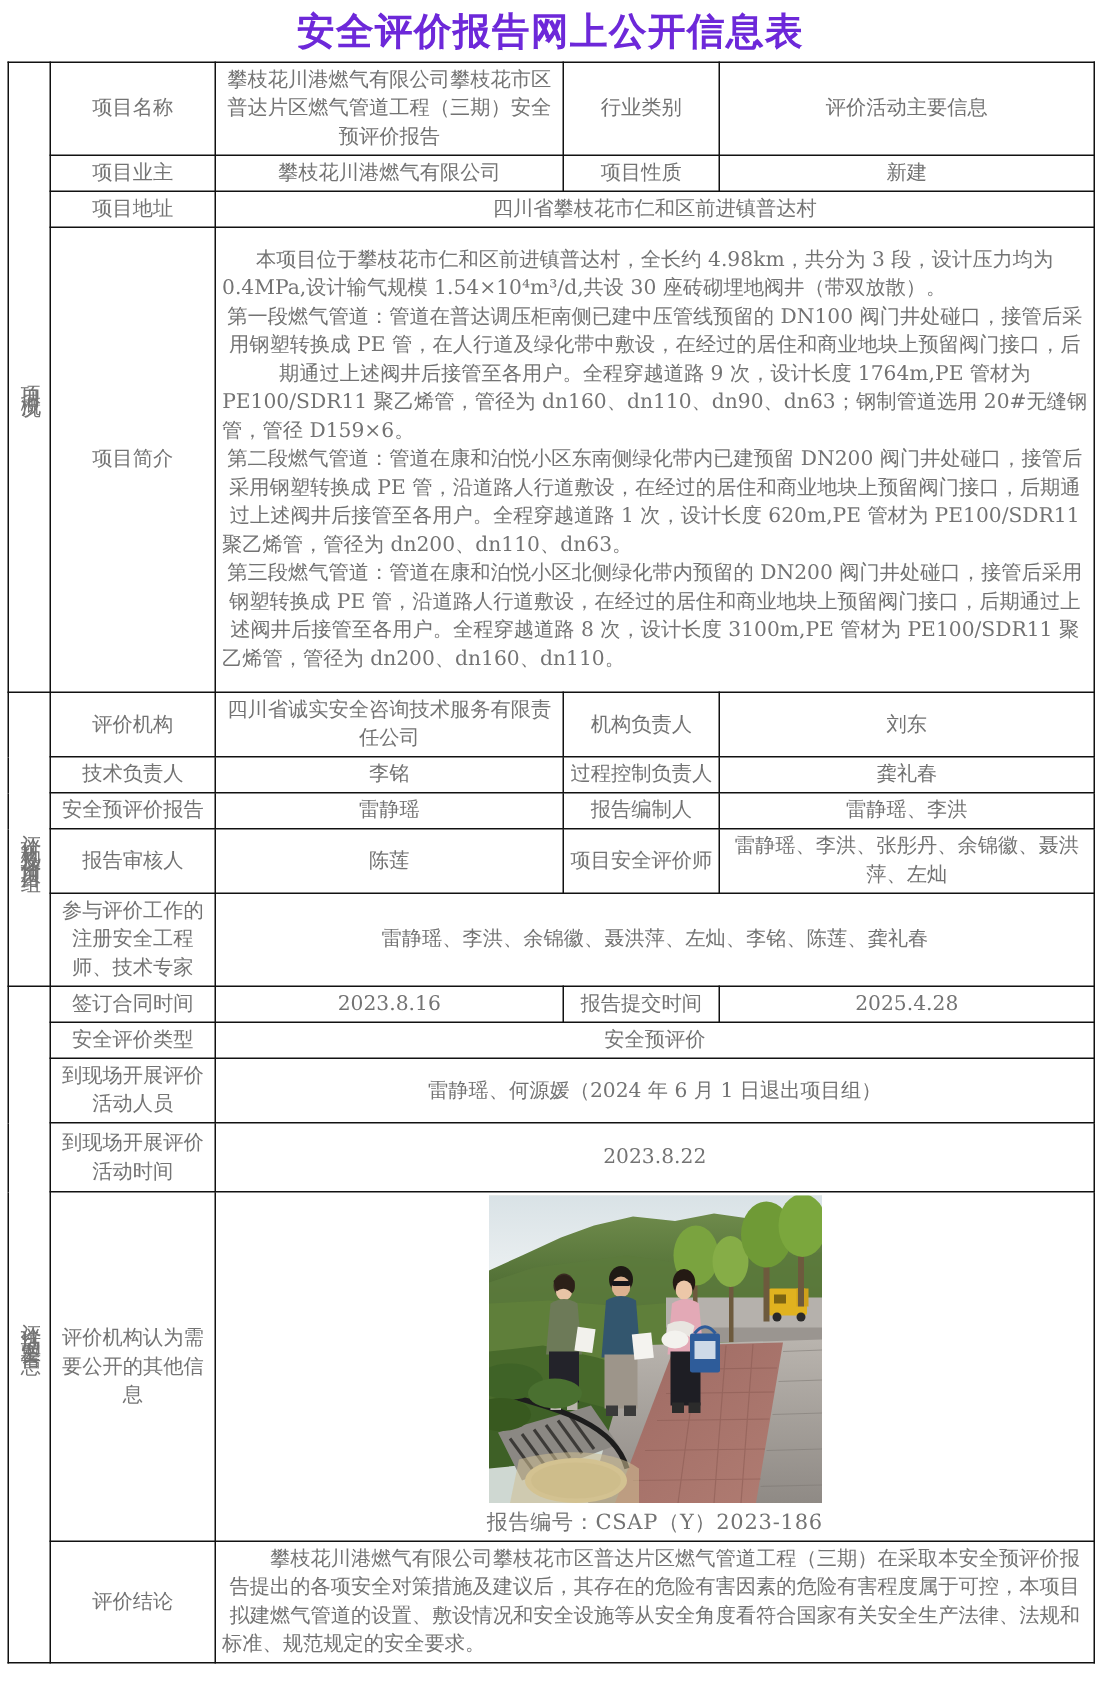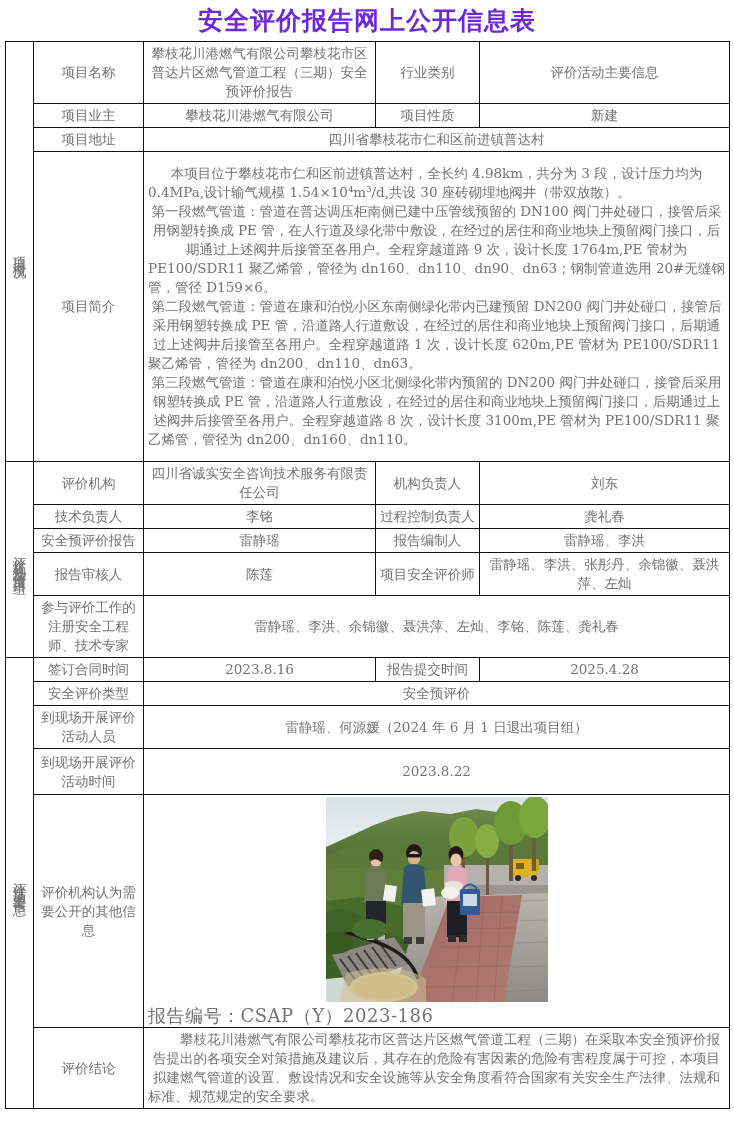--- a/index.html
+++ b/index.html
@@ -95,23 +95,23 @@
     margin: 0 auto;
   }
   .photo {
     width: 222px; height: 205px;
     position: relative;
     overflow: hidden;
     background: #cfd8d2;
     display: block;
   }
   .report-no {
-    font-size: 18px;
+    font-size: 14px;
     margin-top: 4px;
-    text-align: left;
+    text-align: center;
     letter-spacing: 0.5px;
   }
   .concl { text-align: justify; text-align-last: left; padding: 4px 7px 5px 7px; line-height: 20px; font-size: 13.6px;}
   .indent2 { text-indent: 2em; display: block; }
 </style>
 </head>
 <body>
 
 <div class="page">
 

